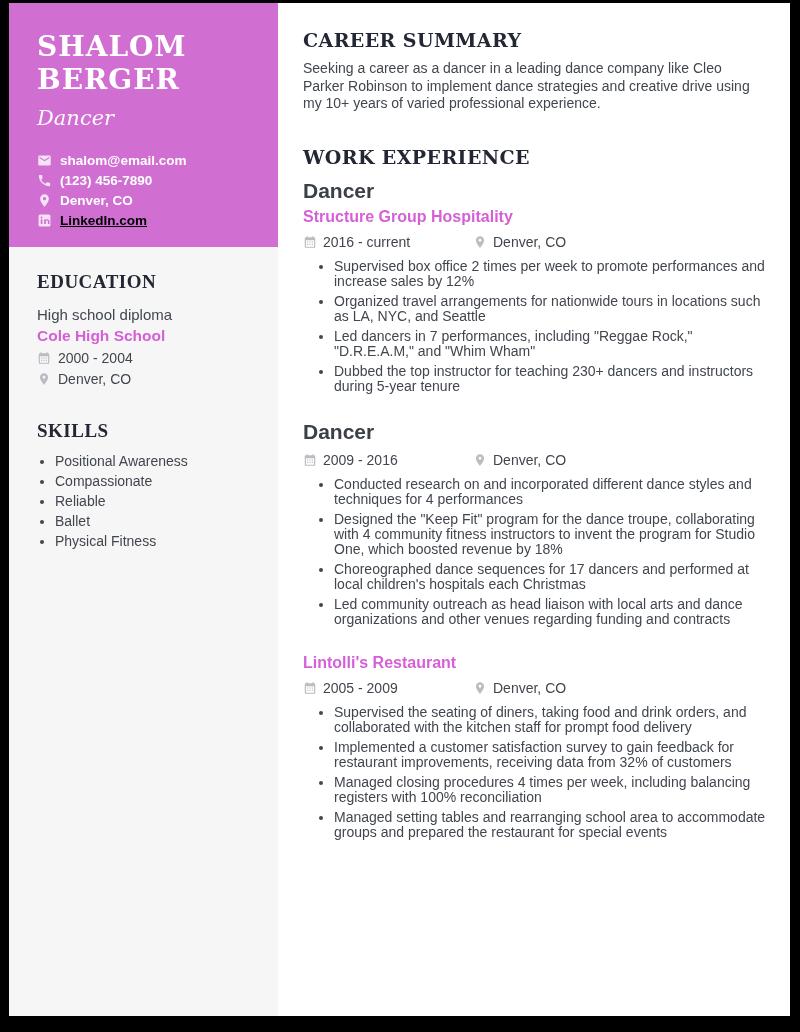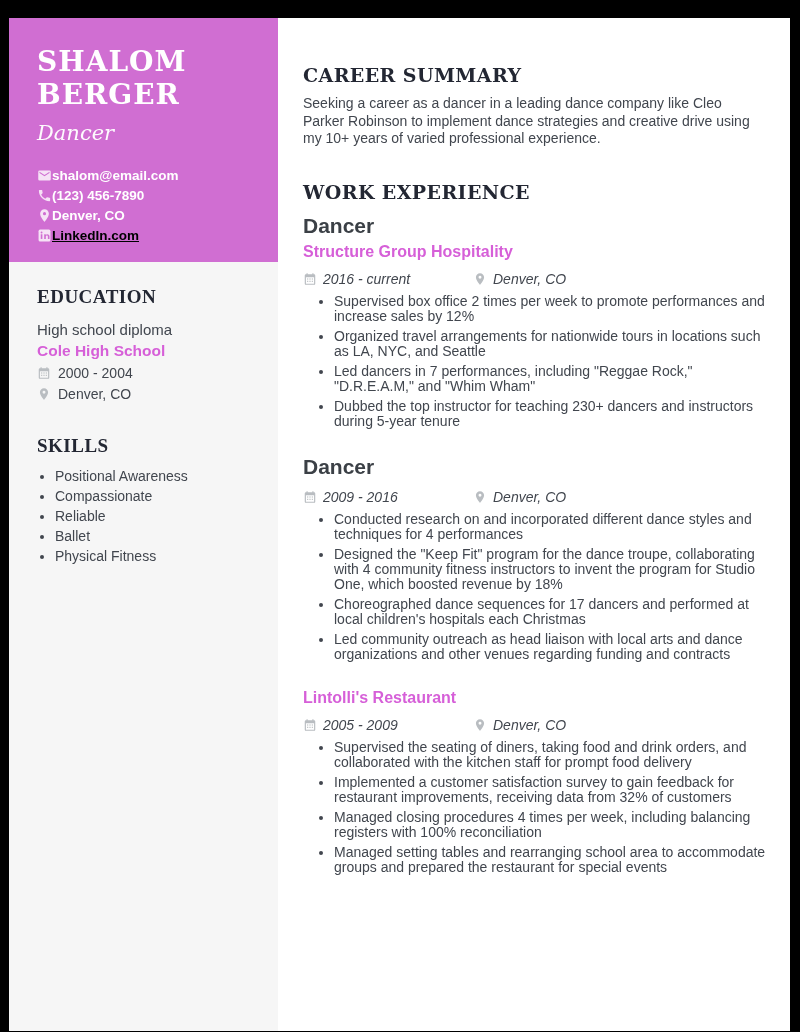--- a/index.html
+++ b/index.html
@@ -12,21 +12,21 @@
   }
   *{box-sizing:border-box;margin:0;padding:0;}
   html,body{width:800px;height:1032px;}
   body{
     background:#000;
     font-family:"Liberation Sans", sans-serif;
     position:relative;
   }
   .page{
     position:absolute;
-    left:9px; top:18px;
+    left:9px; top:3px;
     width:781px; height:1013px;
     background:#fff;
     display:flex;
     overflow:hidden;
   }
 
   
   .sidebar{
     width:269px;
     background:var(--sidebar-bg);
@@ -49,20 +49,21 @@
     font-family:"DejaVu Serif","Liberation Serif",serif;
     font-style:italic;
     font-size:21px;
     margin-top:10px;
     color:#fdfafd;
   }
   .contact{ margin-top:20px; }
   .contact-row{
     display:flex;
     align-items:center;
+    gap:8px;
     height:20px;
     font-size:13.5px;
     font-weight:bold;
     color:#fff;
   }
   .contact-row svg{ width:15px;height:15px;color:rgba(255,255,255,.8); flex-shrink:0;}
   .contact-row .cut{ fill:var(--block); }
   .contact-row a{ color:#000000; text-decoration:underline; }
 
   .sidebar-body{ padding:24px 20px 0 28px; }
@@ -84,21 +85,20 @@
   .skills-list{ margin-top:9px; padding-left:18px; }
   .skills-list li{
     font-size:14px; color:var(--text); line-height:20px;
   }
 
   
   .main{
     flex:1;
     padding:26px 24px 0 25px;
     background:#fff;
-    margin-top:20px;
   }
   .section-heading{
     font-family:"DejaVu Serif","Liberation Serif",serif;
     font-weight:bold;
     font-size:19px;
     letter-spacing:.4px;
     color:var(--heading);
   }
   .summary-text{
     margin-top:9px;
@@ -117,25 +117,24 @@
   .job-company{
     margin-top:2px;
     font-size:16px;
     font-weight:bold;
     color:var(--accent);
     line-height:21px;
   }
   .job-meta{
     margin-top:5px;
     display:flex;
-    align-items:flex-end;
+    align-items:center;
     font-size:14px;
     color:var(--text);
     height:20px;
-    font-style:italic;
   }
   .job-meta .date{ display:flex; align-items:center; gap:6px; width:170px; }
   .job-meta .loc{ display:flex; align-items:center; gap:6px; }
   .job-meta svg{ width:14px;height:14px;color:var(--muted); flex-shrink:0;}
   .job-bullets{ margin-top:7px; padding-left:31px; max-width:470px;}
   .job-bullets li{
     font-size:14px;
     line-height:15px;
     color:var(--text);
     margin-bottom:5px;

